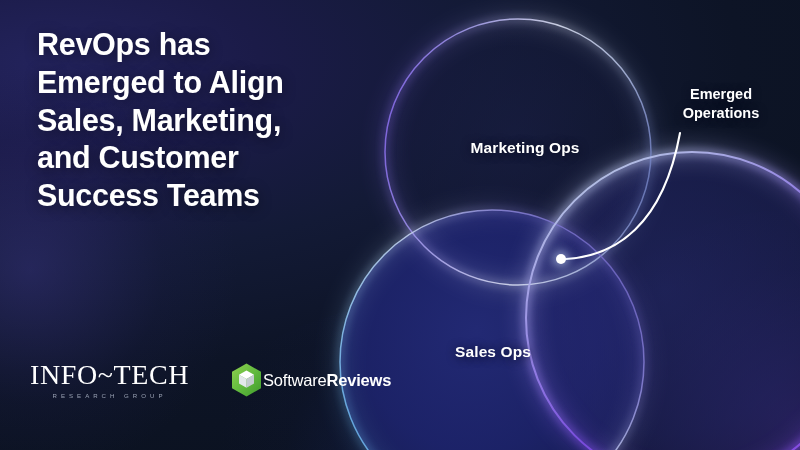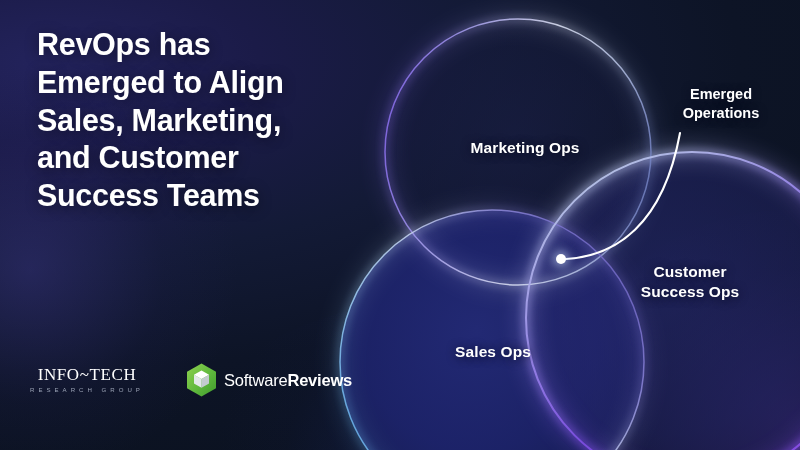--- a/index.html
+++ b/index.html
@@ -46,27 +46,27 @@
     color:#ffffff;font-weight:700;font-size:14.5px;line-height:1.30;
     text-align:center;white-space:pre-line;
     text-shadow:0 1px 9px rgba(8,10,30,.8);
   }
 
   
   #logos{position:absolute;left:30px;top:358px;height:44px;display:flex;align-items:center;gap:42px;}
   .it-logo{display:flex;flex-direction:column;align-items:center;line-height:1;}
   .it-main{
     font-family:"Liberation Serif", serif;color:#ffffff;
-    font-size:17px;letter-spacing:.6px;white-space:nowrap;
+    font-size:28px;letter-spacing:.6px;white-space:nowrap;
   }
   .it-sub{
     font-family:"Liberation Sans", sans-serif;color:#9aa2b4;
     font-size:6.1px;letter-spacing:4.0px;margin-top:4px;white-space:nowrap;
   }
-  .sr-logo{display:flex;align-items:center;gap:7px;}
+  .sr-logo{display:flex;align-items:center;gap:1px;}
   .sr-mark{width:31px;height:34px;display:block;}
   .sr-text{color:#ffffff;font-size:16.5px;letter-spacing:-.2px;white-space:nowrap;}
   .sr-text b{font-weight:700;}
   .sr-text span{font-weight:400;}
 </style>
 </head>
 <body>
 
 <div id="stage">
 
@@ -148,22 +148,20 @@
   </svg>
 
   <div id="headline">RevOps has
 Emerged to Align
 Sales, Marketing,
 and Customer
 Success Teams</div>
 
   <div class="clabel" id="lbl-sales">Sales Ops</div>
   <div class="clabel" id="lbl-marketing">Marketing Ops</div>
-  <div class="clabel" id="lbl-customer">Customer
-Success Ops</div>
 
   <div id="callout">Emerged
 Operations</div>
 
   <div id="logos">
 
     <div class="it-logo">
       <div class="it-main">INFO~TECH</div>
       <div class="it-sub">RESEARCH GROUP</div>
     </div>

